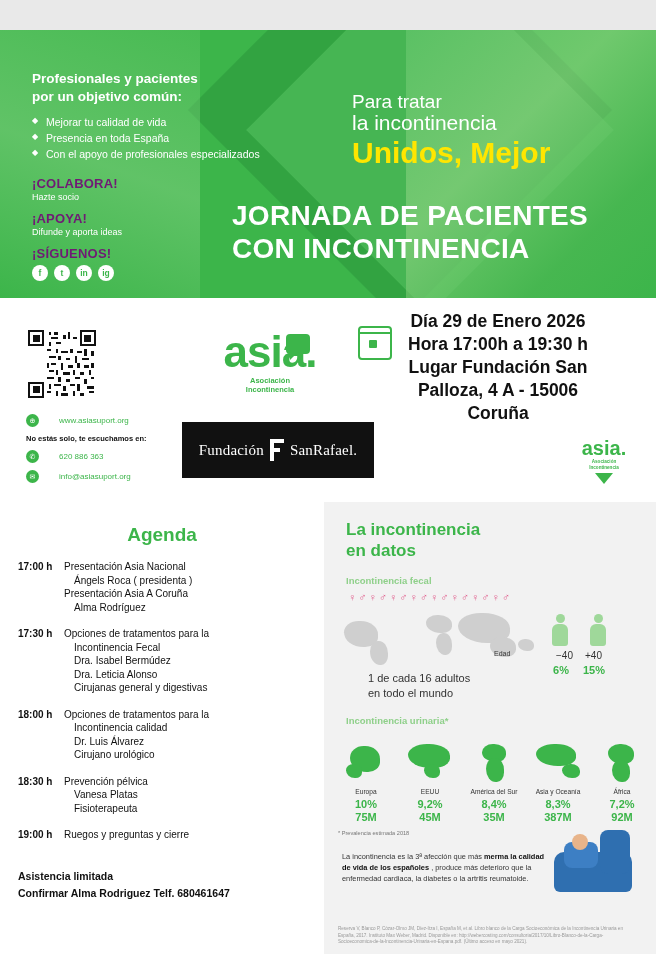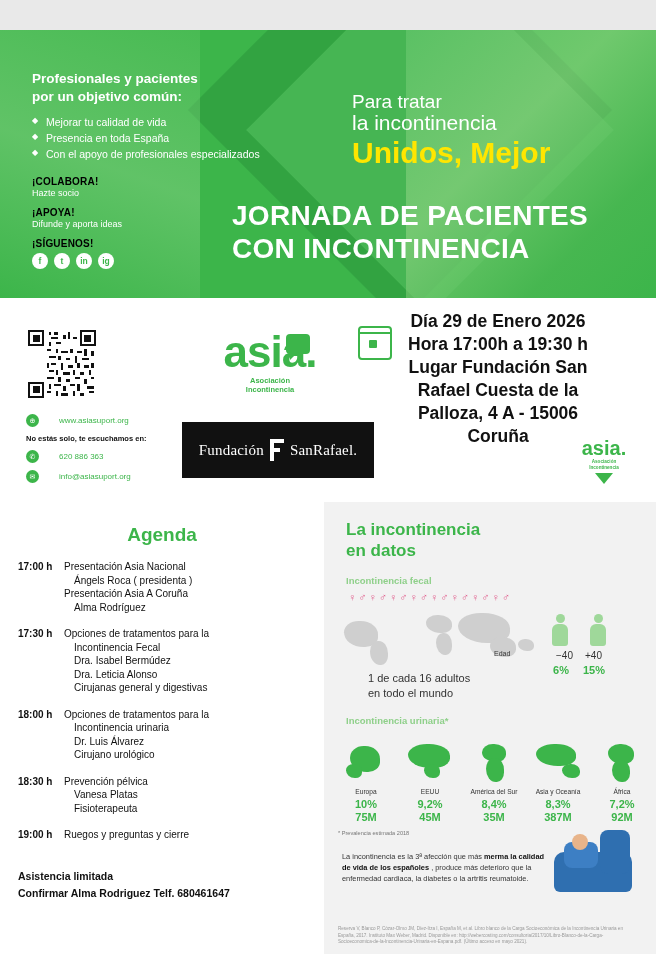--- a/index.html
+++ b/index.html
@@ -43,21 +43,21 @@
   }
   .hero-inner{position:relative;z-index:3;}
 
   .h-left{position:absolute;left:32px;top:40px;width:310px;color:#fff;}
   .h-left .t1{font-weight:bold;font-size:13.5px;line-height:1.35;}
   .h-left ul{list-style:none;margin:10px 0 0 0;padding:0;}
   .h-left li{font-size:10.5px;margin-bottom:4px;position:relative;padding-left:14px;}
   .h-left li:before{content:"◆";position:absolute;left:0;top:0;font-size:8px;color:#fff;}
 
   .h-left .cta{margin-top:16px;}
-  .h-left .cta .big{color:#000000;font-weight:bold;font-size:10px;letter-spacing:.2px;}
+  .h-left .cta .big{color:#701a75;font-weight:bold;font-size:13px;letter-spacing:.2px;}
   .h-left .cta .sub{color:#fff;font-size:9px;margin:1px 0 9px 0;}
   .socials{margin-top:4px;display:flex;gap:6px;}
   .soc{width:16px;height:16px;border-radius:50%;background:#fff;color:#3cb54a;font-size:8.5px;
        display:flex;align-items:center;justify-content:center;font-weight:bold;}
 
   .h-right{position:absolute;left:352px;top:62px;width:290px;}
   .h-right .l1{color:#ffffff;font-size:19px;line-height:1.05;font-weight:300;}
   .h-right .l2{color:#ffffff;font-size:21px;line-height:1.05;font-weight:300;}
   .h-right .l3{color:#ffe600;font-size:30px;font-weight:bold;line-height:1.15;margin-top:2px;}
 
@@ -308,21 +308,20 @@
       <div class="txt">SanRafael.</div>
     </div>
 
     <div class="cal">
         <div class="dot"></div>
       </div>
     <div class="event">
       <div>Día 29 de Enero 2026</div>
       <div>Hora 17:00h a 19:30 h</div>
       <div>Lugar Fundación San</div>
-      <div>Rafael Cuesta de la</div>
       <div>Palloza, 4 A - 15006</div>
       <div>Coruña</div>
     </div>
 
     <div class="asia-small">
       <div class="w">asia.</div>
       <div class="s" style="white-space:pre-line">Asociación
 Incontinencia</div>
       <div class="tri"></div>
     </div>
@@ -350,21 +349,21 @@
           <div class="n">Dra. Isabel Bermúdez</div>
           <div class="n">Dra. Leticia Alonso</div>
           <div class="n">Cirujanas general y digestivas</div>
         </div>
       </div>
 
       <div class="ag-item">
         <div class="ag-time">18:00 h</div>
         <div class="ag-body">
           <div class="b">Opciones de tratamentos para la</div>
-          <div class="b" style="padding-left:10px">Incontinencia urinaria</div>
+          <div class="b" style="padding-left:10px">Incontinencia calidad</div>
           <div class="n">Dr. Luis Álvarez</div>
           <div class="n">Cirujano urológico</div>
         </div>
       </div>
 
       <div class="ag-item">
         <div class="ag-time">18:30 h</div>
         <div class="ag-body">
           <div class="b">Prevención pélvica</div>
           <div class="n">Vanesa Platas</div>

